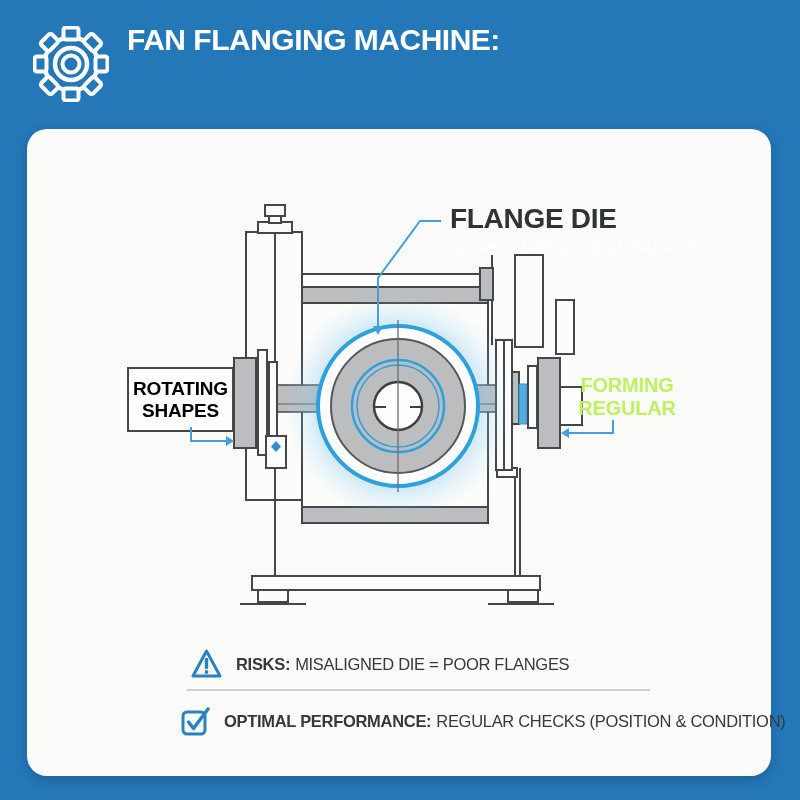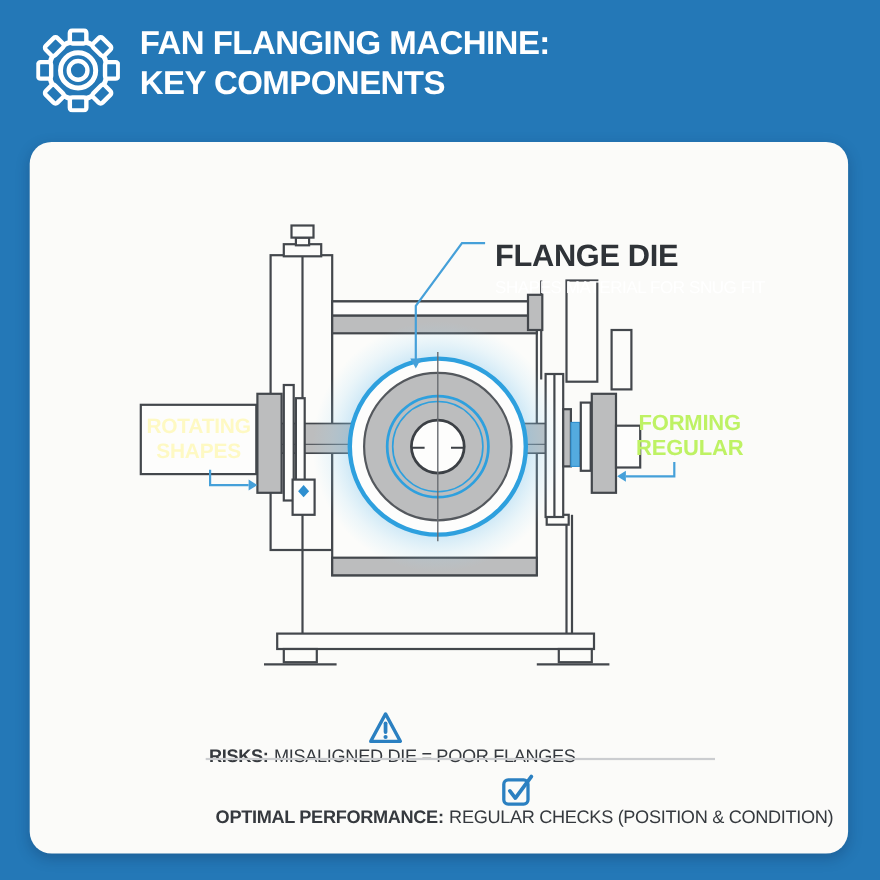--- a/index.html
+++ b/index.html
@@ -18,35 +18,35 @@
   
   .card{
     left:27px;top:129px;width:744px;height:647px;
     background:#fbfbf9;border-radius:20px;
     box-shadow:0 4px 12px rgba(15,45,85,.30);
   }
   
   .machine-svg{left:0;top:0;width:800px;height:800px;pointer-events:none;}
   
   .flange-label{left:450px;top:204px;width:260px;}
-  .flange-title{font-size:28px;font-weight:bold;color:#2f3338;letter-spacing:-0.3px;line-height:30px;margin-top:14px;}
+  .flange-title{font-size:28px;font-weight:bold;color:#2f3338;letter-spacing:-0.3px;line-height:30px;}
   .flange-sub{font-size:15.5px;color:#ffffff;letter-spacing:-0.4px;margin-top:5px;}
   .chuck-label{
     left:128px;top:368px;width:105px;height:63px;
     display:flex;flex-direction:column;align-items:center;justify-content:center;
-    color:#fef9c3;font-weight:bold;font-size:19px;line-height:22px;letter-spacing:-0.2px;text-align:center;
+    color:#000000;font-weight:bold;font-size:19px;line-height:22px;letter-spacing:-0.2px;text-align:center;
   }
   .rollers-label{
     left:566px;top:374px;width:122px;text-align:center;
     color:#bef264;font-weight:bold;font-size:20px;line-height:23px;letter-spacing:-0.2px;
   }
   
-  .foot-row{display:flex;align-items:center;height:38px;flex-direction:column;}
+  .foot-row{display:flex;align-items:center;height:38px;}
   .risk-row{left:190px;top:645px;}
-  .opt-row{left:196px;top:702px;}
+  .opt-row{left:180px;top:702px;}
   .foot-icon{flex:0 0 auto;margin-right:13px;}
   .foot-text{font-size:16.5px;color:#35393e;letter-spacing:-0.3px;white-space:nowrap;}
   .foot-text b{font-weight:bold;margin-right:5px;}
   .divider{left:187px;top:689px;width:463px;height:2px;background:#cbcdd0;}
 </style>
 </head>
 <body>
 
 <div class="abs" style="width:724px;height:800px;">
 
@@ -77,21 +77,20 @@
           </g>
         <g transform="rotate(315 38 38)">
             <rect x="30.5" y="1.5" width="15" height="12" rx="2.5"></rect>
           </g>
       </g>
       <circle cx="38" cy="38" r="16" fill="none" stroke="#ffffff" stroke-width="4.5"></circle>
       <circle cx="38" cy="38" r="8.5" fill="none" stroke="#ffffff" stroke-width="4"></circle>
     </svg>
     <div class="abs header-title">
       <div>FAN FLANGING MACHINE:</div>
-      <div>KEY COMPONENTS</div>
     </div>
   </div>
 
   <div class="abs card"></div>
 
   <svg class="abs machine-svg" viewBox="0 0 800 800">
     <defs>
       <radialGradient id="glowGrad" cx="50%" cy="50%" r="50%">
         <stop offset="0%" stop-color="rgba(110,185,232,0.50)"></stop>
         <stop offset="55%" stop-color="rgba(110,185,232,0.48)"></stop>

